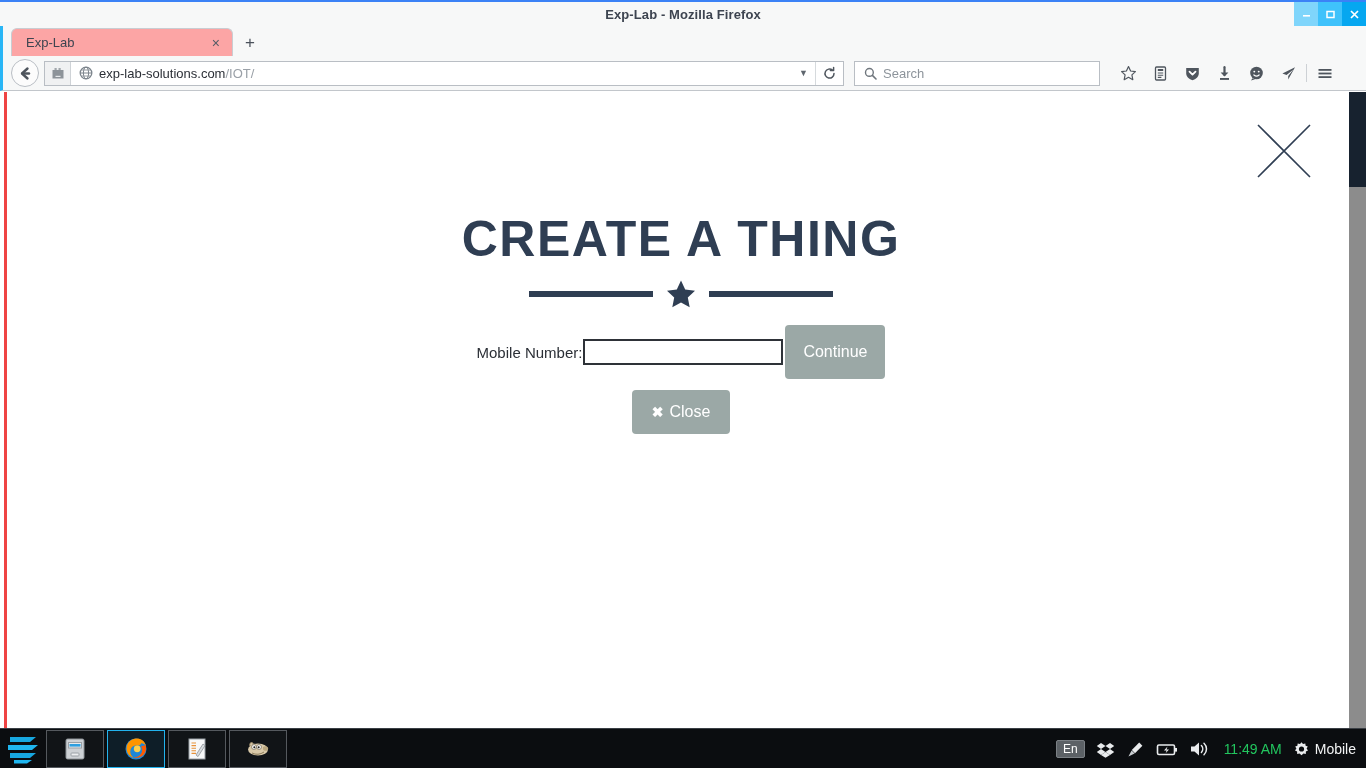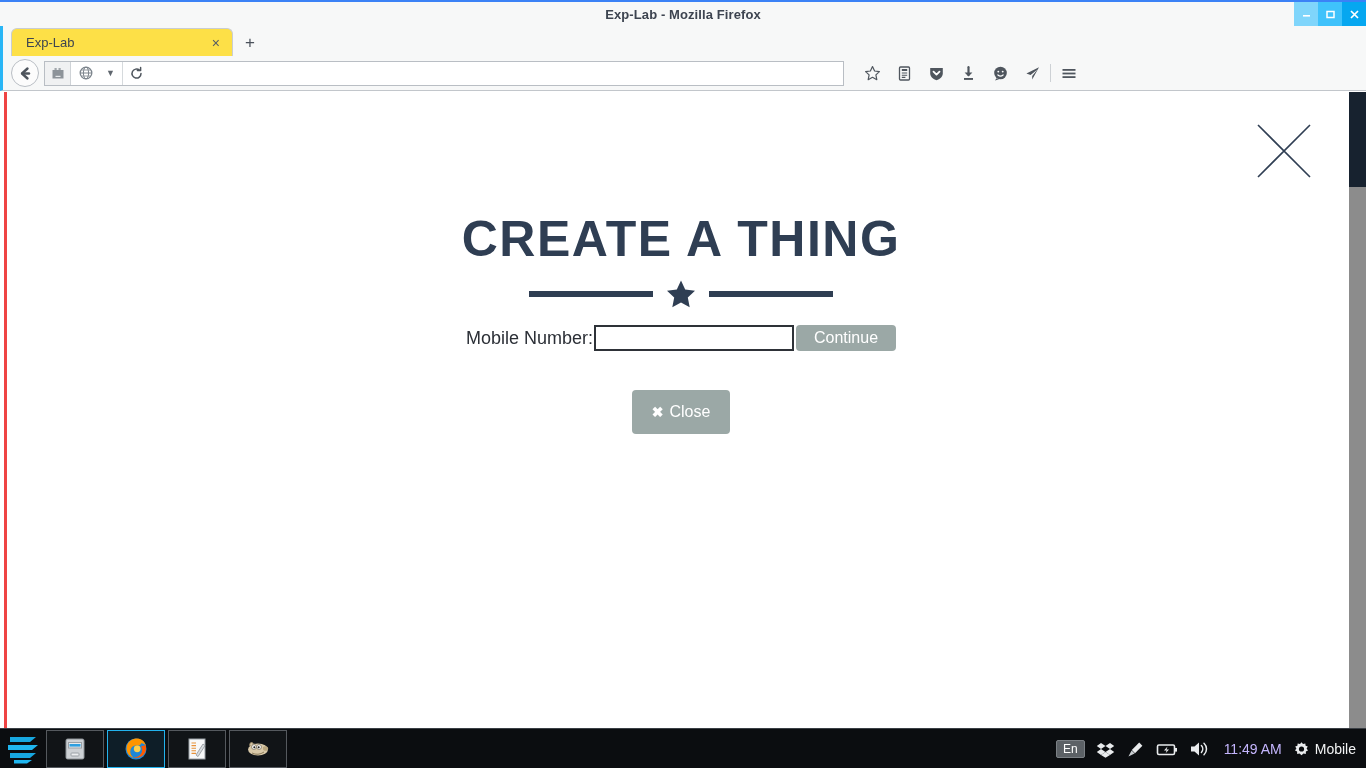--- a/index.html
+++ b/index.html
@@ -40,21 +40,21 @@
   
   .tabbar {
     position: absolute; top: 26px; left: 0;
     width: 1366px; height: 30px;
     background: #f7f8f8;
     border-left: 3px solid #29b6f6;
   }
   .tab {
     position: absolute; left: 8px; top: 2px;
     width: 222px; height: 28px;
-    background: #fde047;
+    background: #fca5a5;
     border: 1px solid #c9cdd2;
     border-bottom: none;
     border-radius: 6px 6px 0 0;
     display: flex; align-items: center;
   }
   .tab-title {
     font-size: 13px; color: #3d4450;
     margin-left: 14px; flex: 1;
     white-space: nowrap; overflow: hidden;
   }
@@ -169,42 +169,42 @@
   .divider .bar {
     width: 124px; height: 6px; background: #2f3e53;
   }
   .divider .star { margin: 0 12px; display: flex; }
 
   .formrow {
     position: absolute; top: 233px; left: 0; width: 1348px;
     display: flex; align-items: center; justify-content: center;
   }
   .formlabel {
-    font-size: 18px; color: #2b2f36;
+    font-size: 15px; color: #2b2f36;
     margin-right: 1px;
   }
   .mobile-input {
     width: 200px; height: 26px;
     border: 2px solid #2e3238;
     background: #ffffff;
     font-size: 14px;
     font-family: "Liberation Sans", sans-serif;
     padding: 0 4px;
     outline: none;
   }
   .btn {
     background: #9ba8a6;
     color: #ffffff;
     border: none;
     border-radius: 4px;
     font-family: "Liberation Sans", sans-serif;
     cursor: pointer;
   }
   .btn-continue {
-    height: 26px; padding: 0 18px;
+    height: 54px; padding: 0 18px;
     font-size: 16px;
     margin-left: 2px;
   }
   .closerow {
     position: absolute; top: 298px; left: 0; width: 1348px;
     display: flex; justify-content: center;
   }
   .btn-close {
     height: 44px; padding: 0 20px;
     font-size: 16px;
@@ -259,21 +259,21 @@
     display: flex; align-items: center; justify-content: center;
     margin-left: 11px;
     color: #e6e8ea;
   }
   .lang {
     background: #5c6166; color: #ffffff;
     font-size: 12px; padding: 1px 6px;
     border-radius: 2px;
     border: 1px solid #7b8085;
   }
-  .clock { font-size: 14px; color: #c4b5fd; margin-left: 14px; }
+  .clock { font-size: 14px; color: #22c55e; margin-left: 14px; }
   .user { font-size: 14px; color: #f2f3f4; margin-left: 5px; }
 </style>
 </head>
 <body>
 
 <div class="titlebar">
   <div class="titlebar-text">Exp-Lab - Mozilla Firefox</div>
   <div class="winbtns">
     <div class="winbtn min">
       <svg width="11" height="11" viewBox="0 0 11 11">
@@ -319,29 +319,39 @@
       </svg>
     </div>
     <span class="globe">
       <svg width="14" height="14" viewBox="0 0 14 14">
         <circle cx="7" cy="7" r="5.8" fill="none" stroke="#7c848c" stroke-width="1.3"></circle>
         <ellipse cx="7" cy="7" rx="2.6" ry="5.8" fill="none" stroke="#7c848c" stroke-width="1"></ellipse>
         <path d="M1.3 7 L12.7 7" stroke="#7c848c" stroke-width="1"></path>
         <path d="M2.4 4 L11.6 4 M2.4 10 L11.6 10" stroke="#7c848c" stroke-width="0.8"></path>
       </svg>
     </span>
+    <span class="url-text"><span>exp-lab-solutions.com</span><span class="path">/IOT/</span></span>
     <span class="url-drop">▼</span>
     <div class="url-reload">
       <svg width="15" height="15" viewBox="0 0 15 15">
         <path d="M12 7.5 A4.5 4.5 0 1 1 10.4 4.1" stroke="#4f565e" stroke-width="1.5" fill="none" stroke-linecap="round"></path>
         <path d="M11.6 1.4 L11.6 4.6 L8.4 4.6" stroke="#4f565e" stroke-width="1.5" fill="none" stroke-linecap="round" stroke-linejoin="round"></path>
       </svg>
     </div>
   </div>
 
+  <div class="searchbox">
+    <span class="sicon">
+      <svg width="13" height="13" viewBox="0 0 13 13">
+        <circle cx="5.4" cy="5.4" r="3.9" fill="none" stroke="#6f767d" stroke-width="1.4"></circle>
+        <path d="M8.4 8.4 L12 12" stroke="#6f767d" stroke-width="1.6" stroke-linecap="round"></path>
+      </svg>
+    </span>
+    <span class="stext">Search</span>
+  </div>
 
   <div class="toolicons">
     <div class="ticon">
       <svg width="17" height="17" viewBox="0 0 17 17">
         <path d="M8.5 1.5 L10.6 6 L15.4 6.6 L11.9 9.9 L12.8 14.7 L8.5 12.3 L4.2 14.7 L5.1 9.9 L1.6 6.6 L6.4 6z" fill="none" stroke="#4f565e" stroke-width="1.2" stroke-linejoin="round"></path>
       </svg>
     </div>
     <div class="ticon">
       <svg width="17" height="17" viewBox="0 0 17 17">
         <rect x="3.5" y="2" width="10" height="13" rx="1" fill="none" stroke="#4f565e" stroke-width="1.3"></rect>

